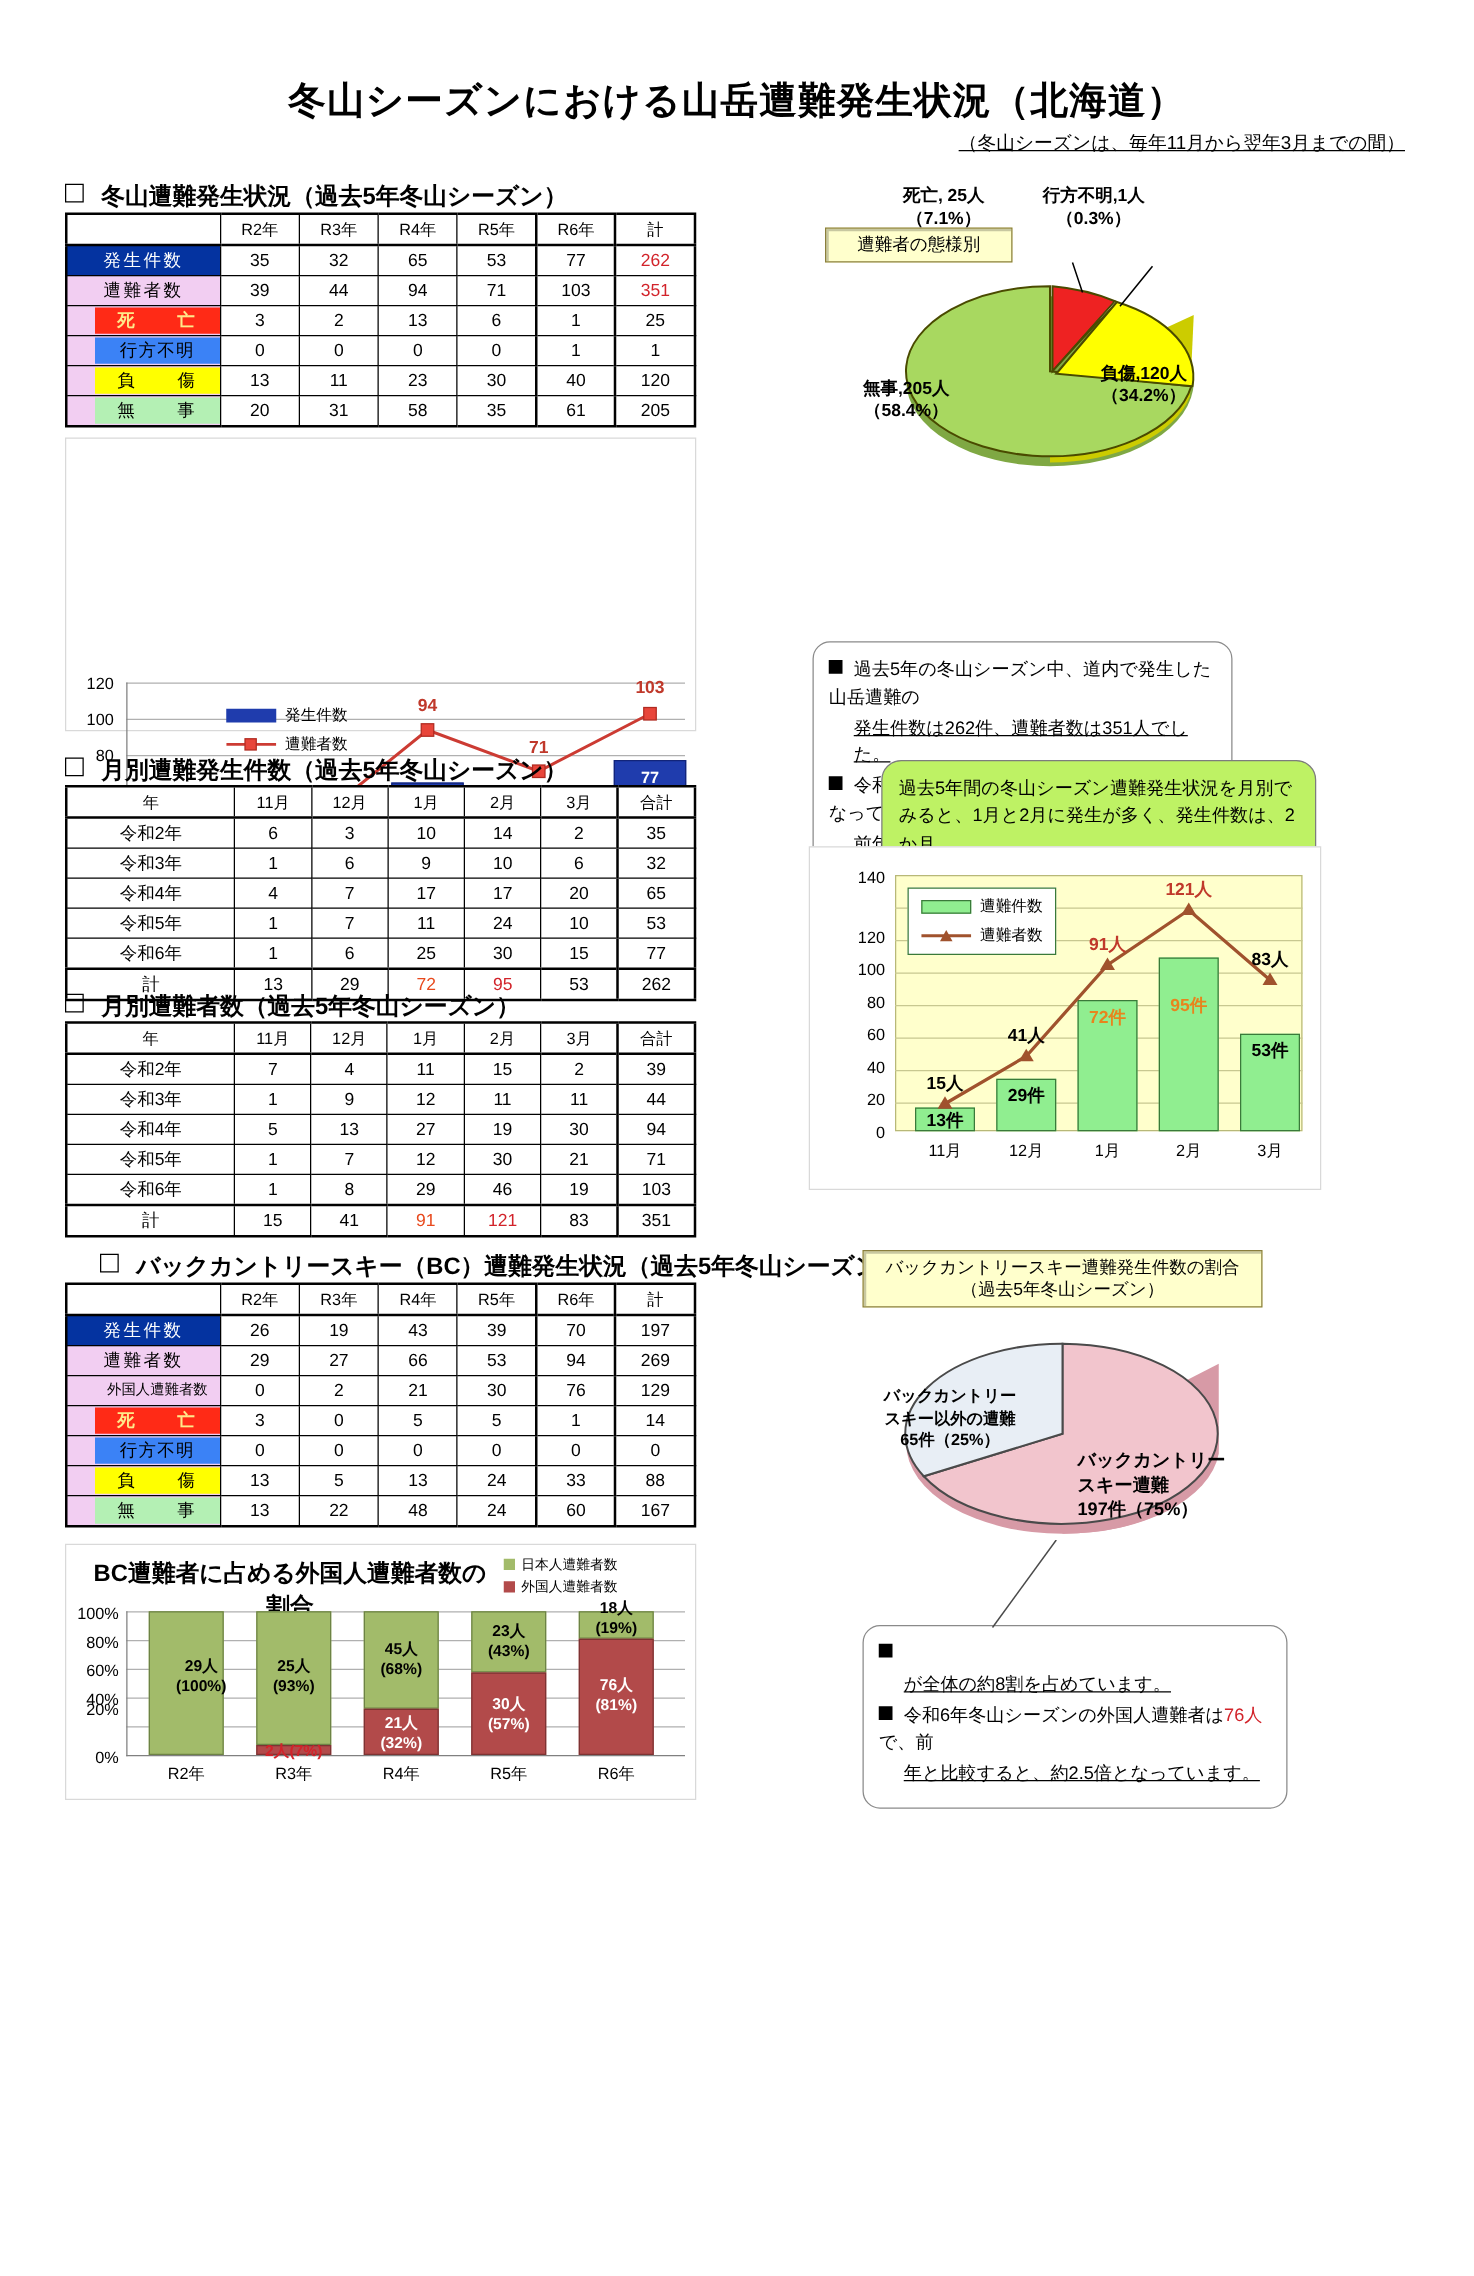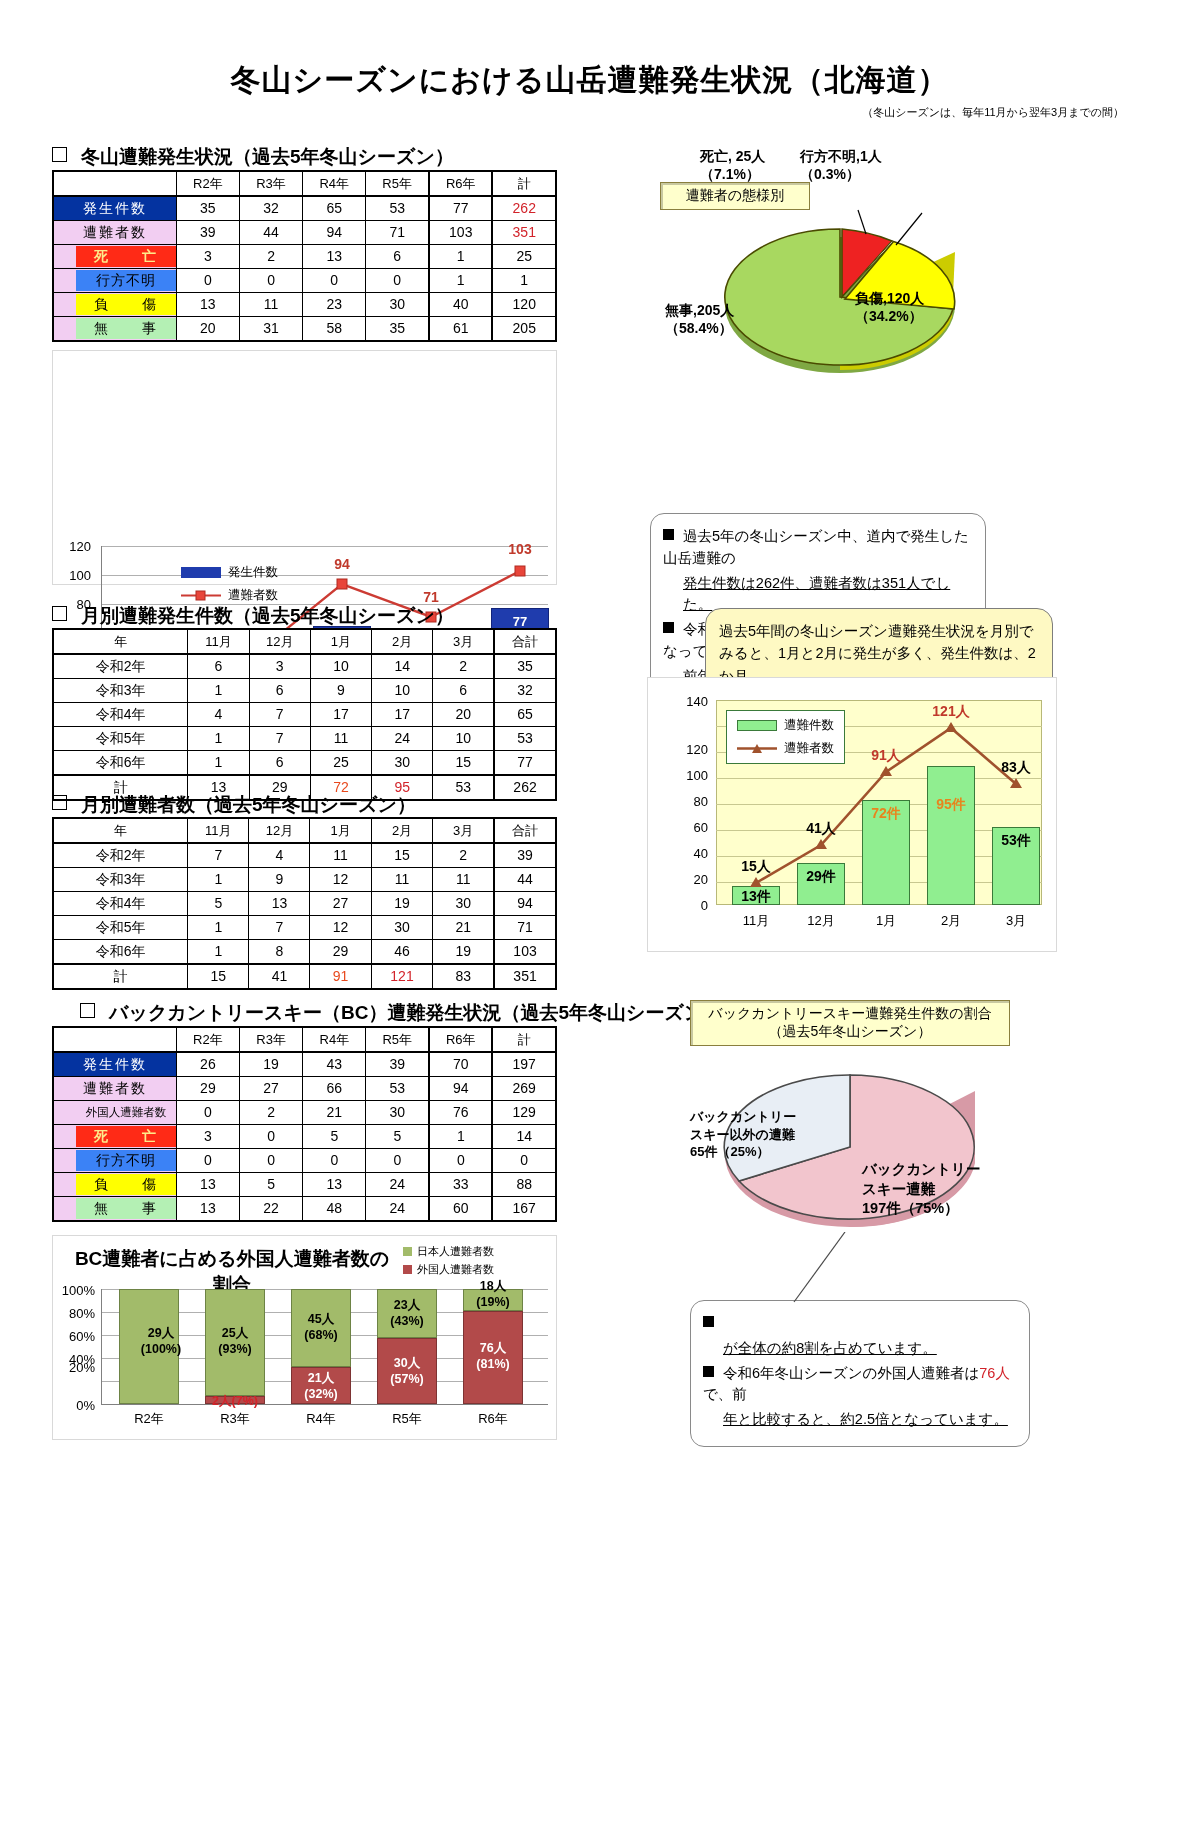--- a/index.html
+++ b/index.html
@@ -14,21 +14,22 @@
   }
   .page { position:relative; width:1179px; height:1821px; }
 
   
   .doc-title{
     position:absolute; left:0; top:60px; width:1179px;
     text-align:center; font-size:30px; font-weight:bold; letter-spacing:1px;
   }
   .doc-subtitle{
     position:absolute; right:55px; top:105px;
-    font-size:11px;
+    font-size:15px;
+    text-decoration:underline;
   }
 
   
   .sec-head{
     position:absolute; font-size:19px; font-weight:bold; white-space:nowrap;
   }
   .sec-head .box-glyph{
     display:inline-block; width:15px; height:15px;
     border:1.5px solid #000; margin-right:14px; vertical-align:1px;
   }
@@ -87,32 +88,32 @@
   
   .note{
     position:absolute; border:1px solid #8a8a8a; border-radius:14px;
     background:#fff; font-size:14.5px; line-height:1.5; padding:12px 14px 12px 12px;
   }
   .note .b{ display:inline-block; width:11px; height:11px; background:#000; margin-right:9px; vertical-align:1px;}
   .note p{ margin:0 0 3px 0; }
   .note .ind{ padding-left:20px;text-decoration:underline; }
 
   .bubble{
-    position:absolute; border:1px solid #7d7d7d; background:#fef9c3;
+    position:absolute; border:1px solid #7d7d7d; background:#bef264;
     border-radius:16px; font-size:14.5px; line-height:1.55; padding:11px 13px;
   }
   .bubble .hl{ color:#d2232a; }
 
   .capbox{
     position:absolute; background:#ffffcc; border:1px solid #8a7f3d;
     box-shadow:2px 2px 0 #c8c8a0 inset;
     font-size:14px; text-align:center; padding:4px 10px;
   }
 
-  .pie-lbl{ position:absolute; font-size:14px; font-weight:bold; line-height:1.25;}
+  .pie-lbl{ position:absolute; font-size:14px; font-weight:bold; text-align:center; line-height:1.25;}
 
   .axis-tick{ position:absolute; font-size:13px; text-align:right; }
   .cat-lbl{ position:absolute; font-size:13px; text-align:center; }
 </style>
 </head>
 <body>
 
 <div class="page">
 
   <div class="doc-title">冬山シーズンにおける山岳遭難発生状況（北海道）</div>

